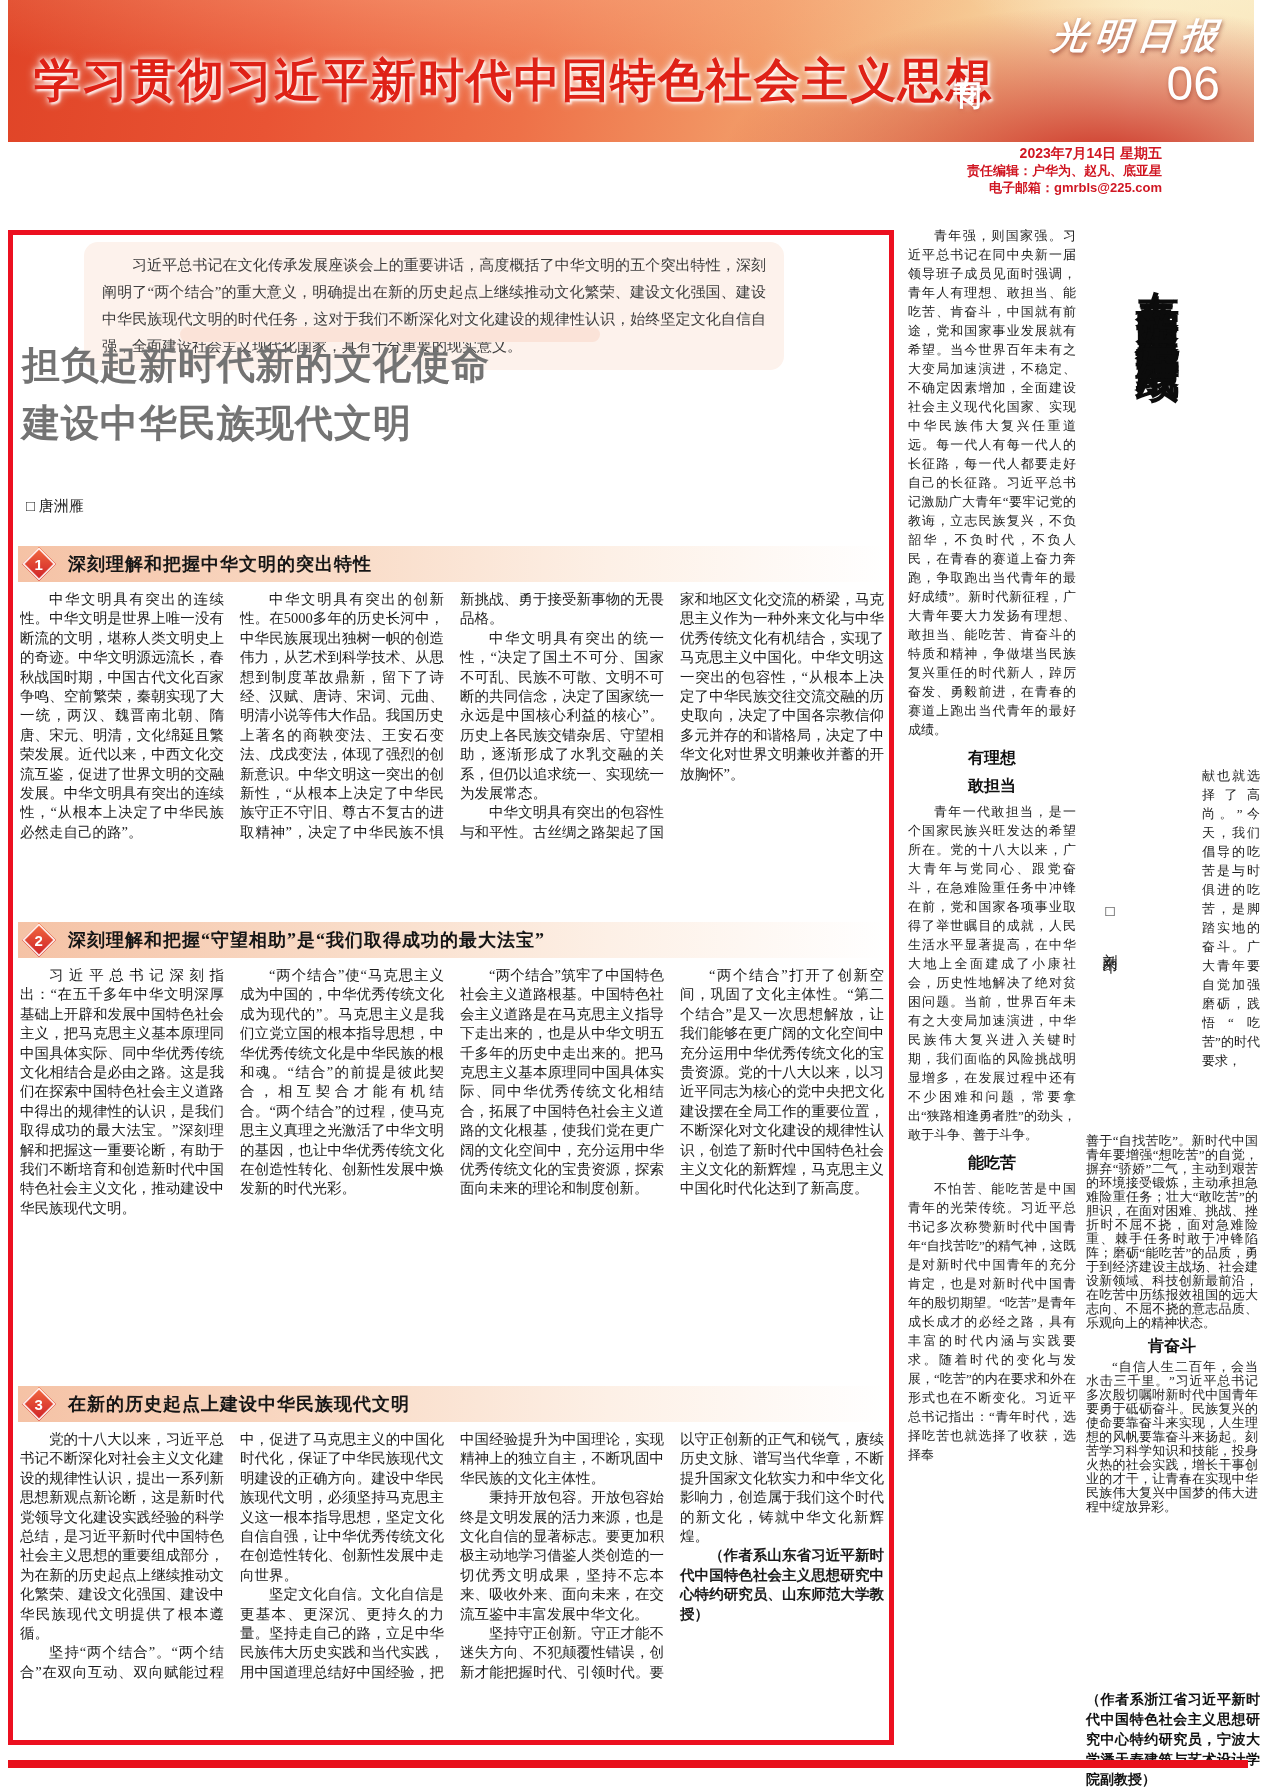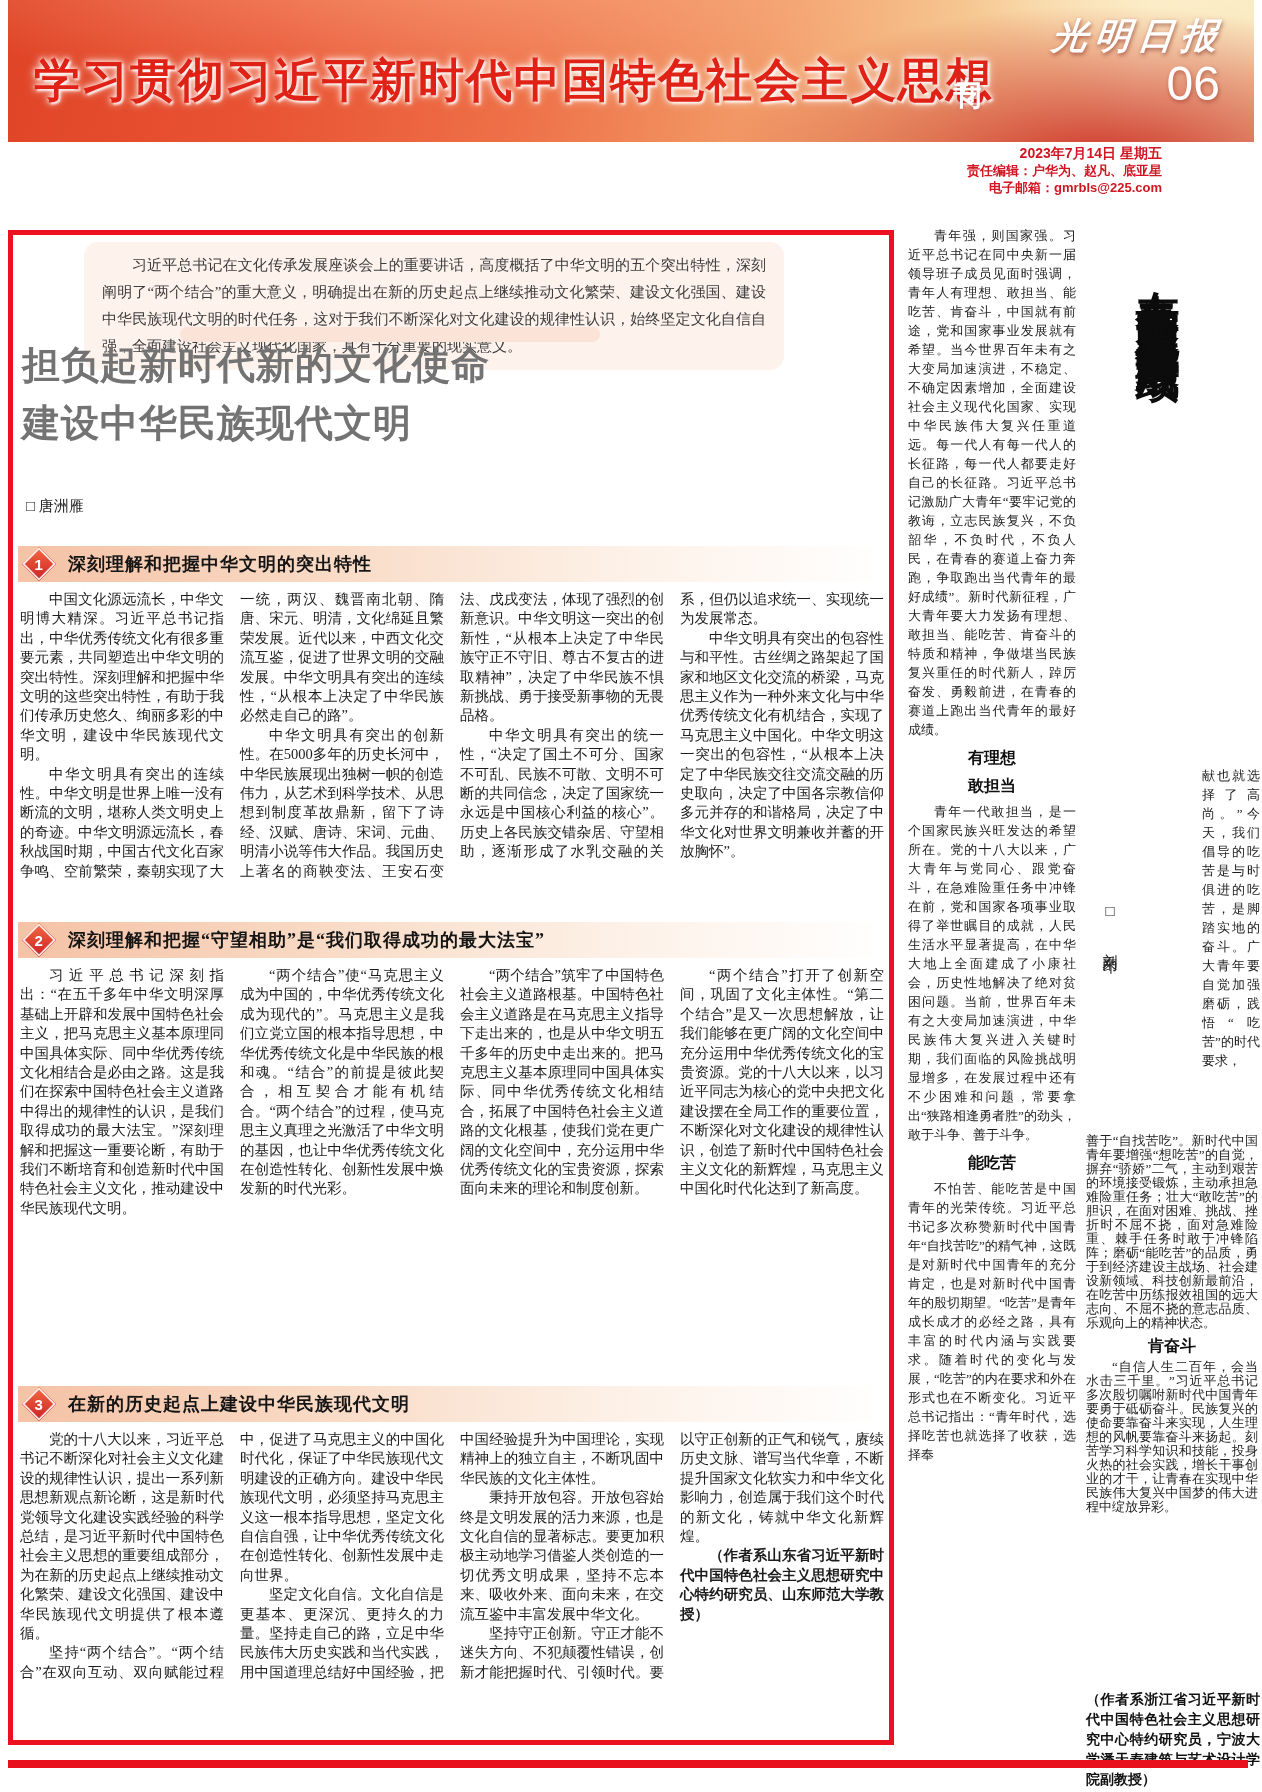--- a/index.html
+++ b/index.html
@@ -108,21 +108,20 @@
 </div>
 <div class="byline-main">□  唐洲雁</div>
 
 <div class="sec-band" id="band1">
   <div class="diamond">
       <span>1</span>
     </div>
   <div class="sec-title">深刻理解和把握中华文明的突出特性</div>
 </div>
 <div class="sec-body" id="body1">
-    <p>中国文化源远流长，中华文明博大精深。习近平总书记指出，中华优秀传统文化有很多重要元素，共同塑造出中华文明的突出特性。深刻理解和把握中华文明的这些突出特性，有助于我们传承历史悠久、绚丽多彩的中华文明，建设中华民族现代文明。</p>
     <p>中华文明具有突出的连续性。中华文明是世界上唯一没有断流的文明，堪称人类文明史上的奇迹。中华文明源远流长，春秋战国时期，中国古代文化百家争鸣、空前繁荣，秦朝实现了大一统，两汉、魏晋南北朝、隋唐、宋元、明清，文化绵延且繁荣发展。近代以来，中西文化交流互鉴，促进了世界文明的交融发展。中华文明具有突出的连续性，“从根本上决定了中华民族必然走自己的路”。</p>
     <p>中华文明具有突出的创新性。在5000多年的历史长河中，中华民族展现出独树一帜的创造伟力，从艺术到科学技术、从思想到制度革故鼎新，留下了诗经、汉赋、唐诗、宋词、元曲、明清小说等伟大作品。我国历史上著名的商鞅变法、王安石变法、戊戌变法，体现了强烈的创新意识。中华文明这一突出的创新性，“从根本上决定了中华民族守正不守旧、尊古不复古的进取精神”，决定了中华民族不惧新挑战、勇于接受新事物的无畏品格。</p>
     <p>中华文明具有突出的统一性，“决定了国土不可分、国家不可乱、民族不可散、文明不可断的共同信念，决定了国家统一永远是中国核心利益的核心”。历史上各民族交错杂居、守望相助，逐渐形成了水乳交融的关系，但仍以追求统一、实现统一为发展常态。</p>
     <p>中华文明具有突出的包容性与和平性。古丝绸之路架起了国家和地区文化交流的桥梁，马克思主义作为一种外来文化与中华优秀传统文化有机结合，实现了马克思主义中国化。中华文明这一突出的包容性，“从根本上决定了中华民族交往交流交融的历史取向，决定了中国各宗教信仰多元并存的和谐格局，决定了中华文化对世界文明兼收并蓄的开放胸怀”。</p>
   </div>
 
 <div class="sec-band" id="band2">
   <div class="diamond">
       <span>2</span>
     </div>

